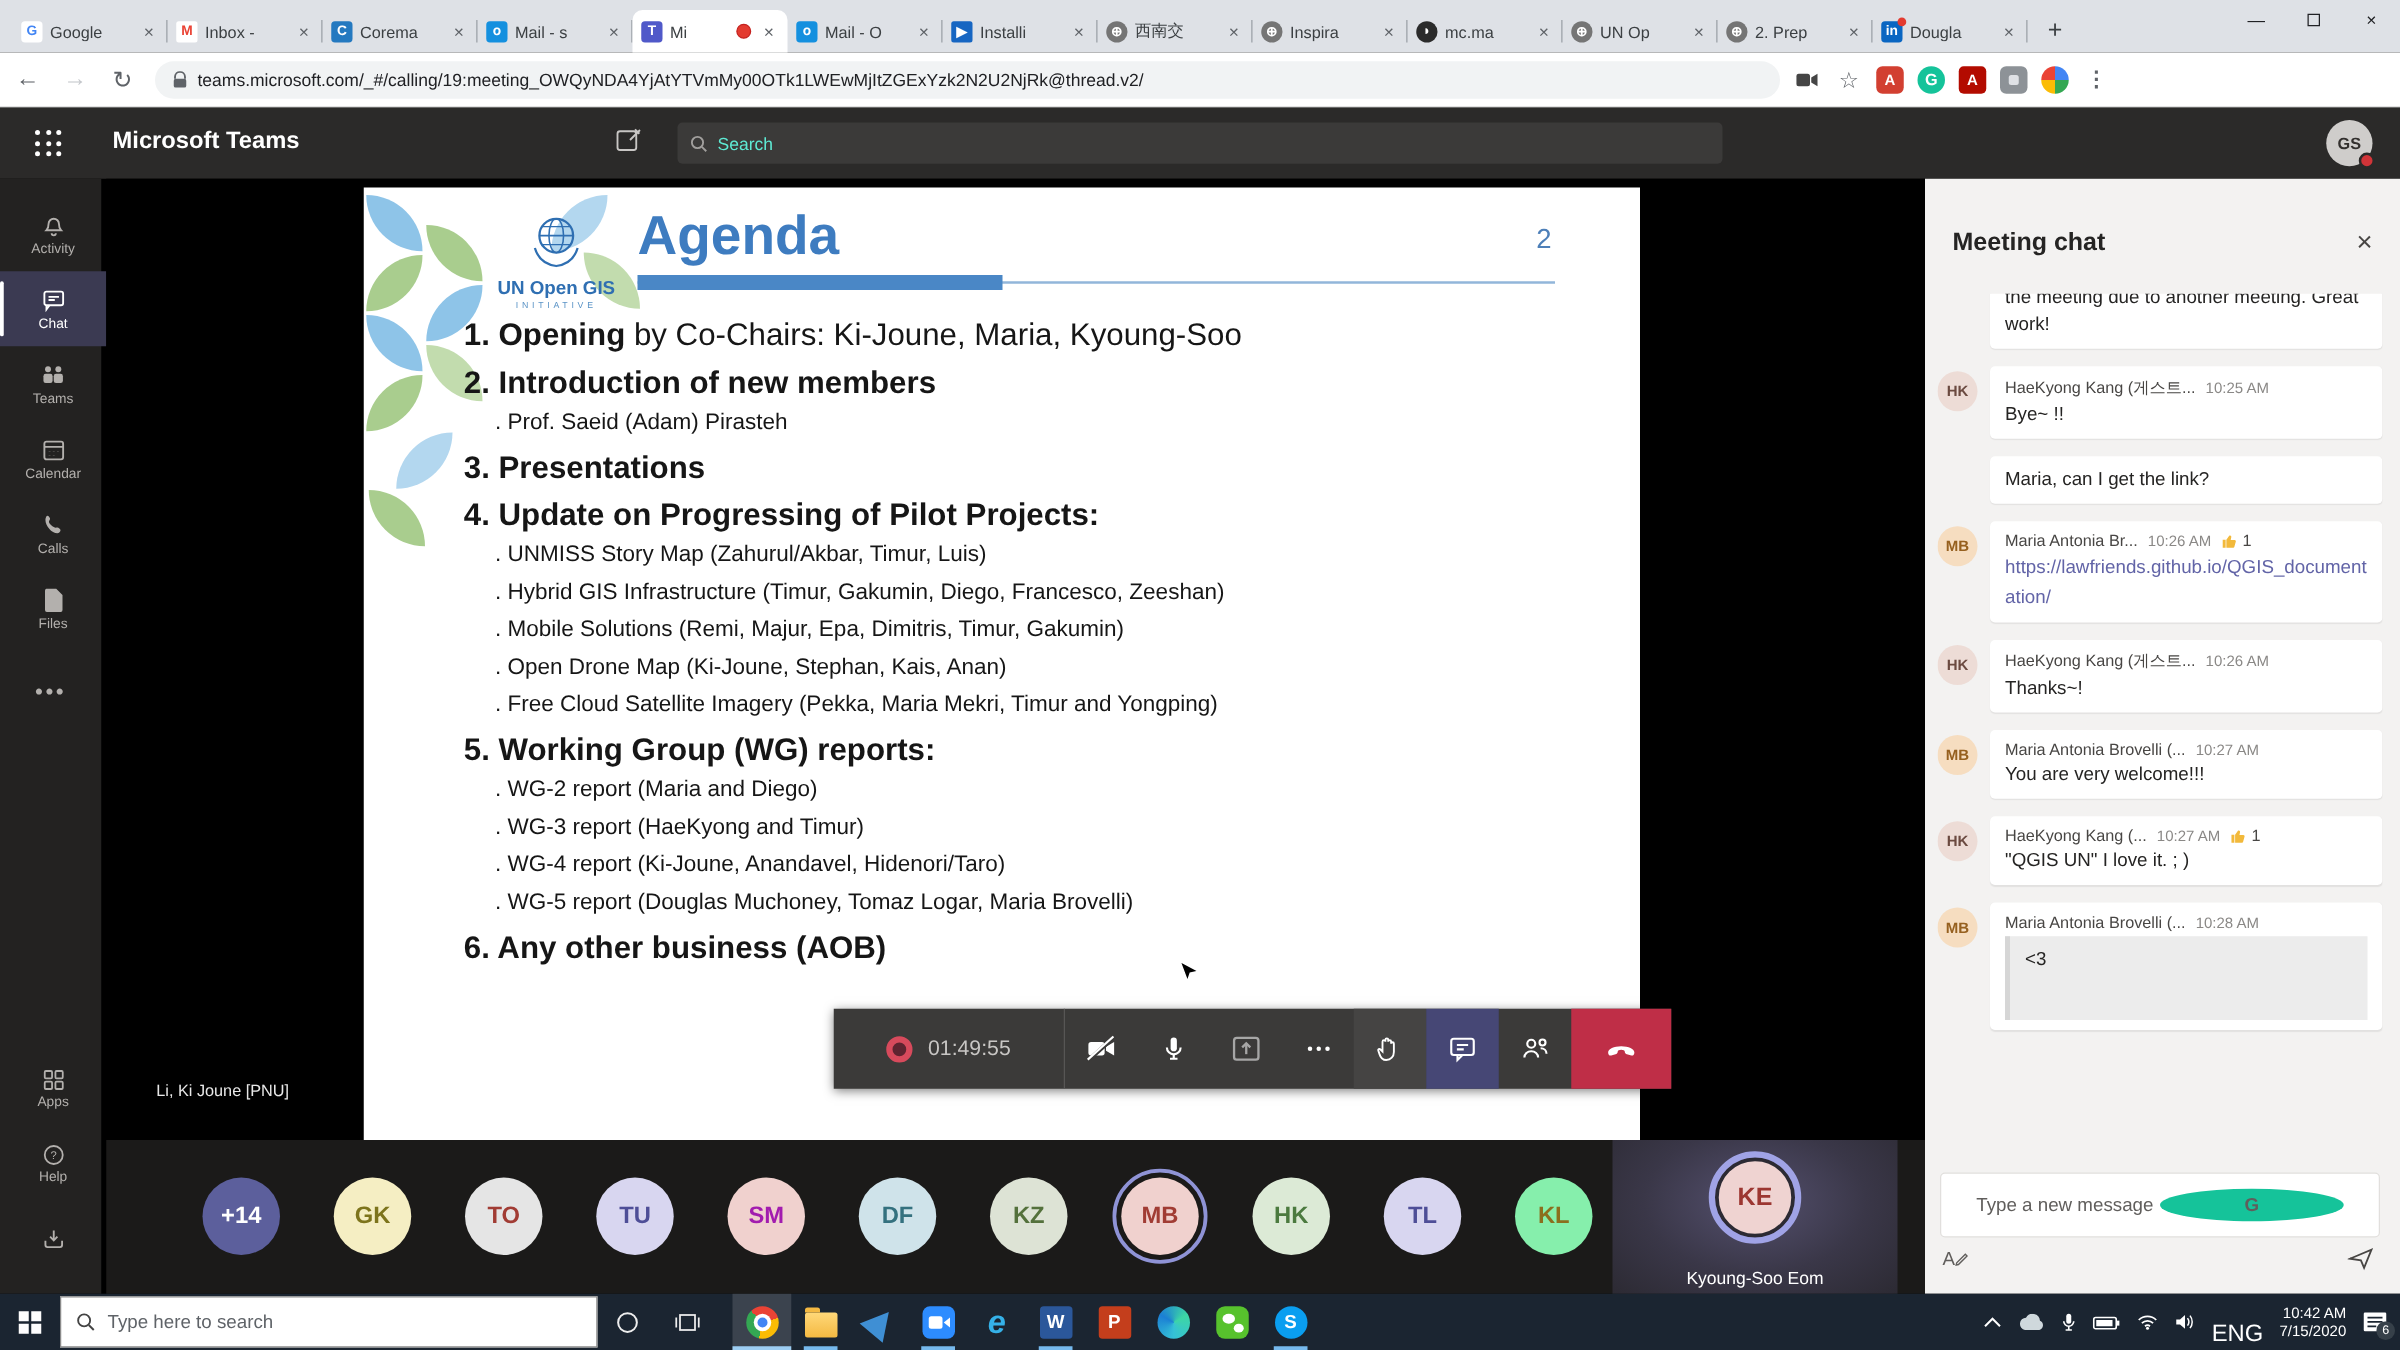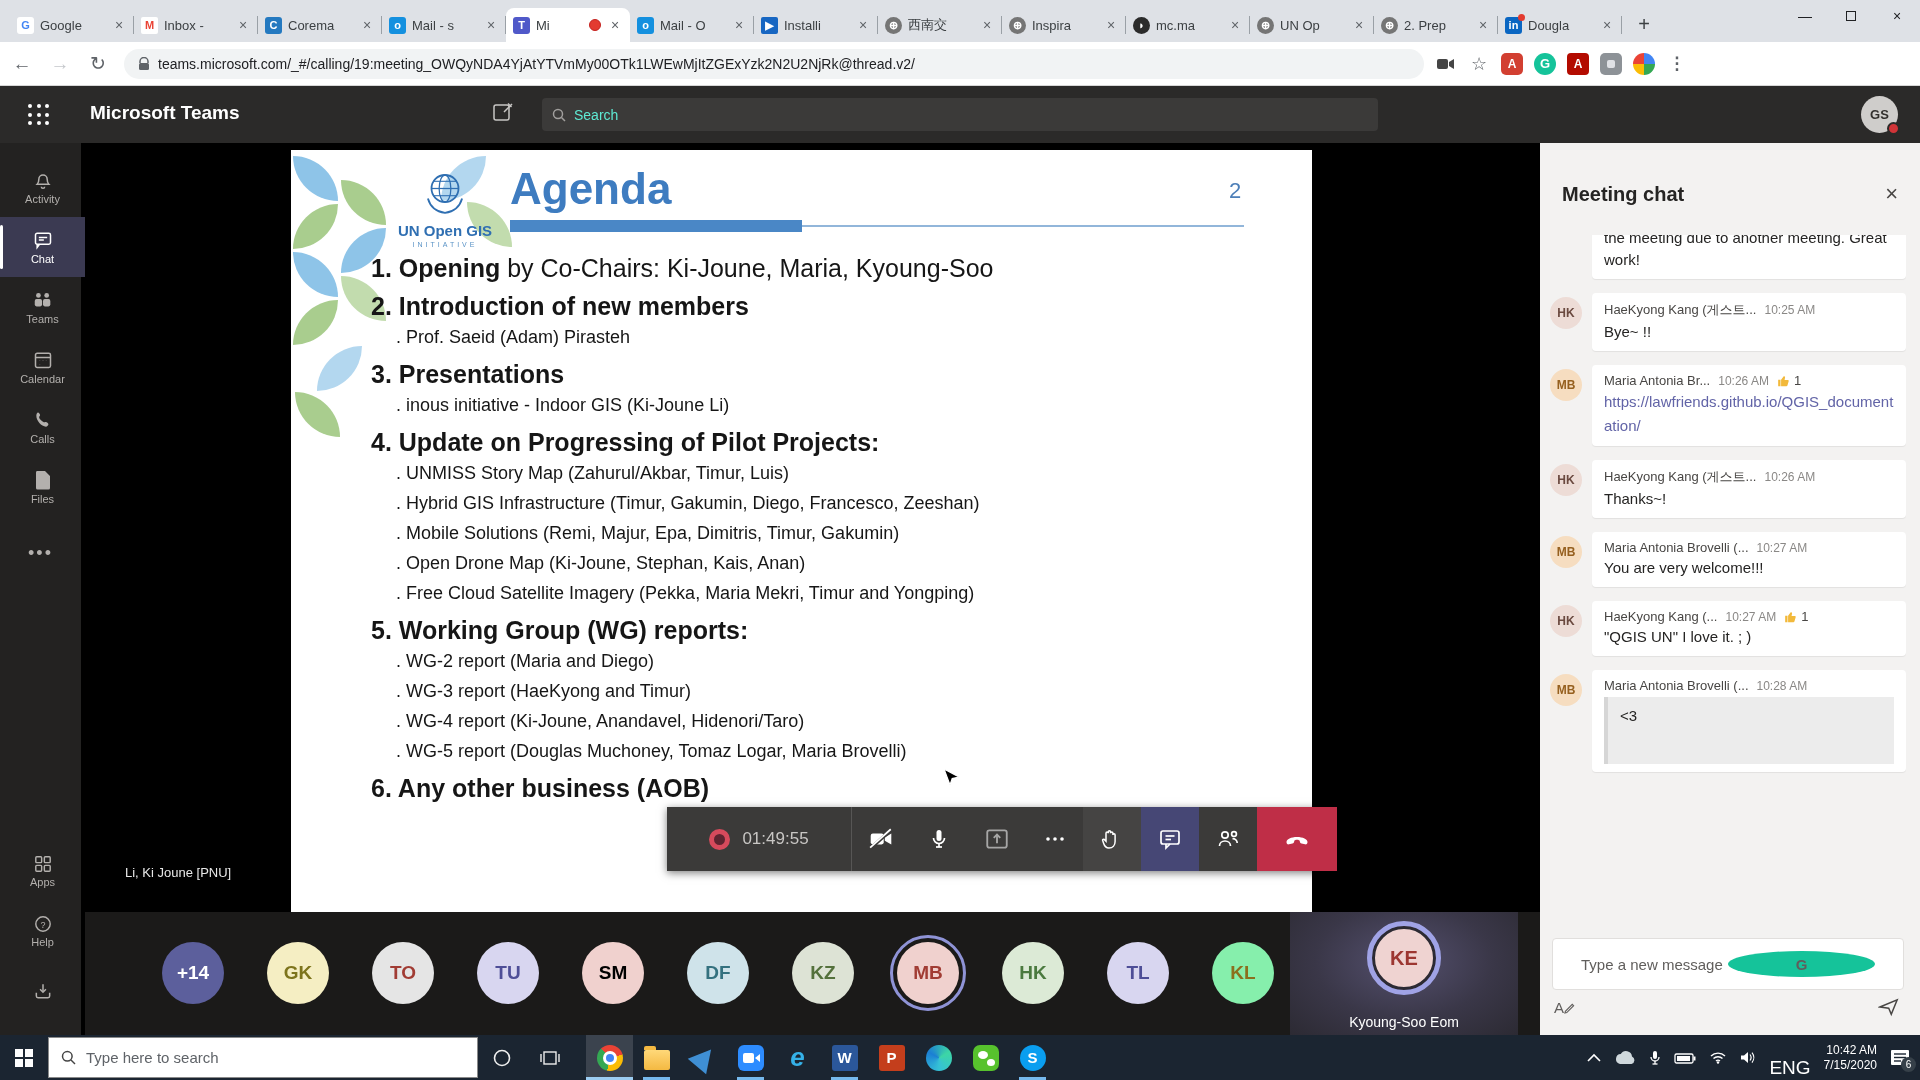--- a/index.html
+++ b/index.html
@@ -448,24 +448,20 @@
         <div class="agenda-item">
           <div class="agenda-head"><b>2. Introduction of new members</b><span></span></div>
           <div>
 
           <div class="agenda-sub">. Prof. Saeid (Adam) Pirasteh</div>
           </div>
         </div>
 
         <div class="agenda-item">
           <div class="agenda-head"><b>3. Presentations</b><span></span></div>
-          <div>
-
-          <div class="agenda-sub">. inous initiative - Indoor GIS (Ki-Joune Li)</div>
-          </div>
         </div>
 
         <div class="agenda-item">
           <div class="agenda-head"><b>4. Update on Progressing of Pilot Projects:</b><span></span></div>
           <div>
 
           <div class="agenda-sub">. UNMISS Story Map (Zahurul/Akbar, Timur, Luis)</div>
             <div class="agenda-sub">. Hybrid GIS Infrastructure (Timur, Gakumin, Diego, Francesco, Zeeshan)</div>
             <div class="agenda-sub">. Mobile Solutions (Remi, Majur, Epa, Dimitris, Timur, Gakumin)</div>
             <div class="agenda-sub">. Open Drone Map (Ki-Joune, Stephan, Kais, Anan)</div>
@@ -569,21 +565,21 @@
         </div>
 
         <div class="pav" style="background: #e5e5e5; color: rgb(161, 60, 52);">
           <span>TO</span>
         </div>
 
         <div class="pav" style="background: rgb(216, 214, 240); color: rgb(78, 78, 151);">
           <span>TU</span>
         </div>
 
-        <div class="pav" style="background: rgb(240, 209, 206); color: #000000;">
+        <div class="pav" style="background: rgb(240, 209, 206); color: #a21caf;">
           <span>SM</span>
         </div>
 
         <div class="pav" style="background: rgb(207, 227, 234); color: rgb(52, 113, 127);">
           <span>DF</span>
         </div>
 
         <div class="pav" style="background: rgb(221, 227, 213); color: rgb(84, 113, 60);">
           <span>KZ</span>
         </div>
@@ -637,20 +633,28 @@
           <div class="msg-head">
             <span class="msg-name">HaeKyong Kang (게스트...</span>
             <span class="msg-time">10:25 AM</span>
 
           </div>
           <div class="msg-body">Bye~ !!</div>
 
         </div>
       </div>
 
+      <div class="msg">
+
+        <div class="bubble">
+
+          <div class="msg-body">Maria, can I get the link?</div>
+
+        </div>
+      </div>
 
       <div class="msg">
         <div class="msg-avatar" style="background: rgb(246, 221, 192); color: rgb(150, 96, 31);">MB</div>
         <div class="bubble">
           <div class="msg-head">
             <span class="msg-name">Maria Antonia Br...</span>
             <span class="msg-time">10:26 AM</span>
             <span class="msg-react">
               <svg width="14" height="14" viewBox="0 0 24 24">
                 <path d="M2 10h4v11H2z M7 21h9c1 0 1.8-.7 2-1.6l2-7c.3-1-.5-2-1.6-2H13l.8-4.2C14 5 13.2 4 12.2 4c-.5 0-1 .2-1.3.6L7 10z" fill="#f2b93b"></path>

